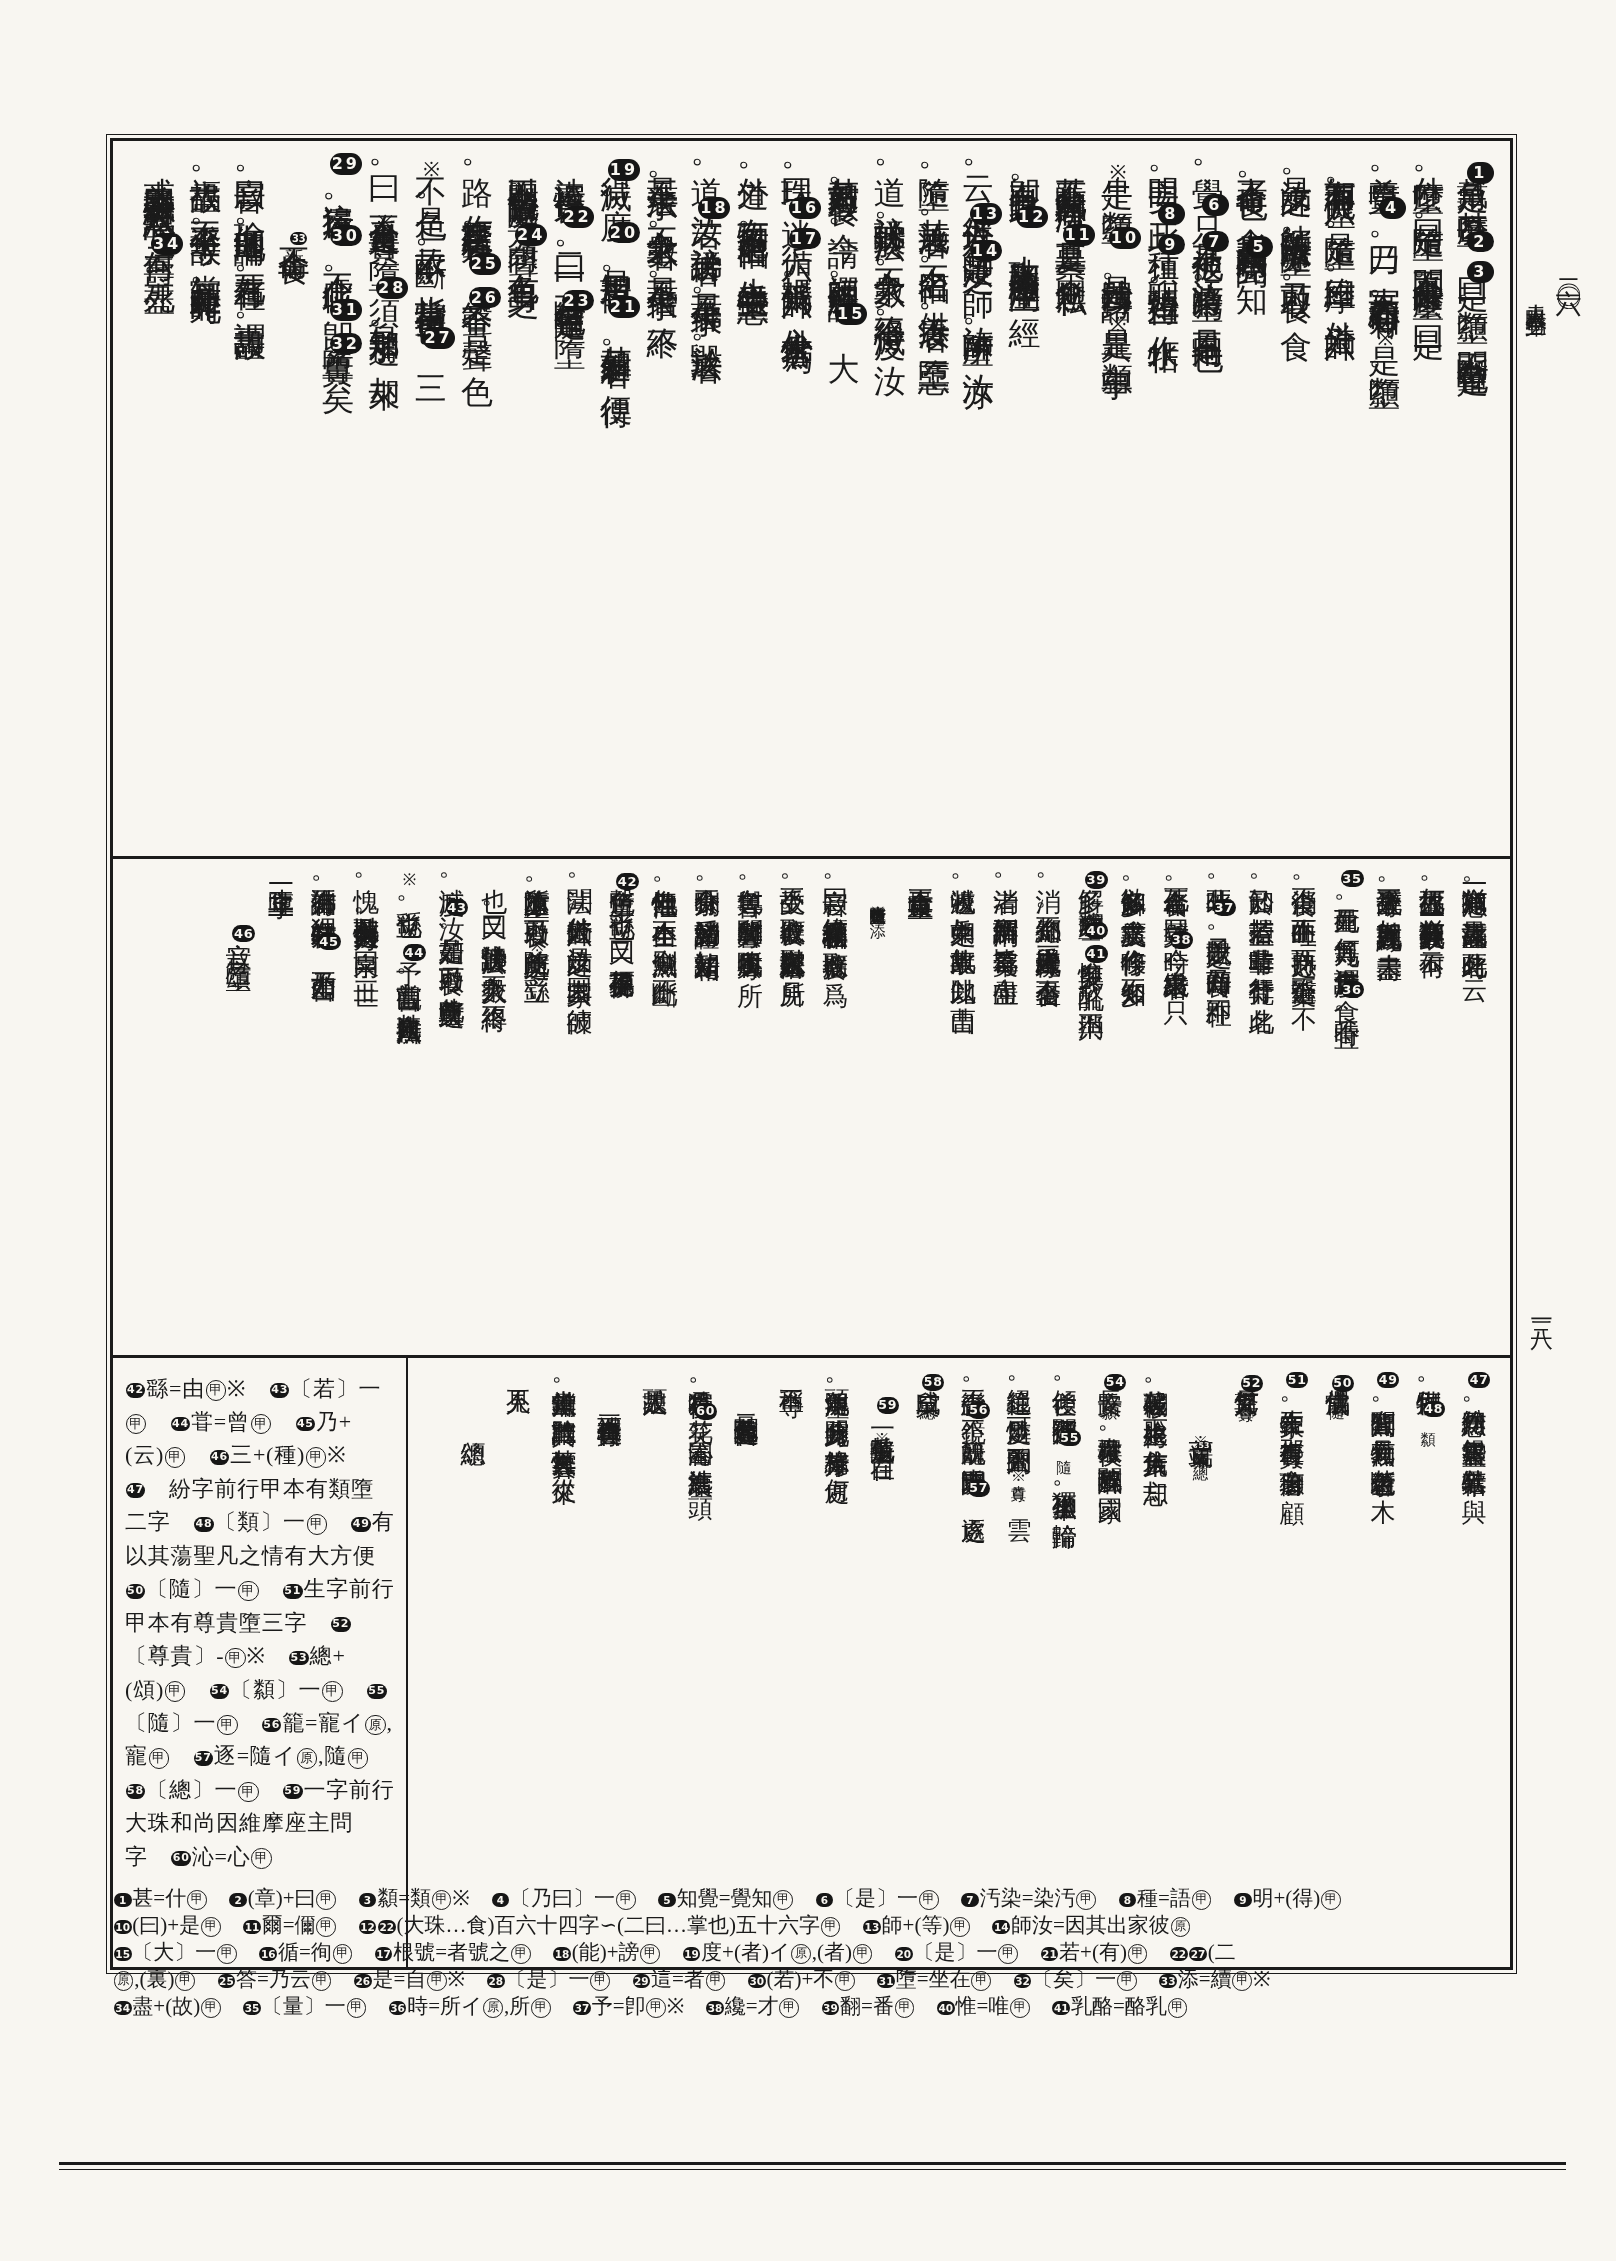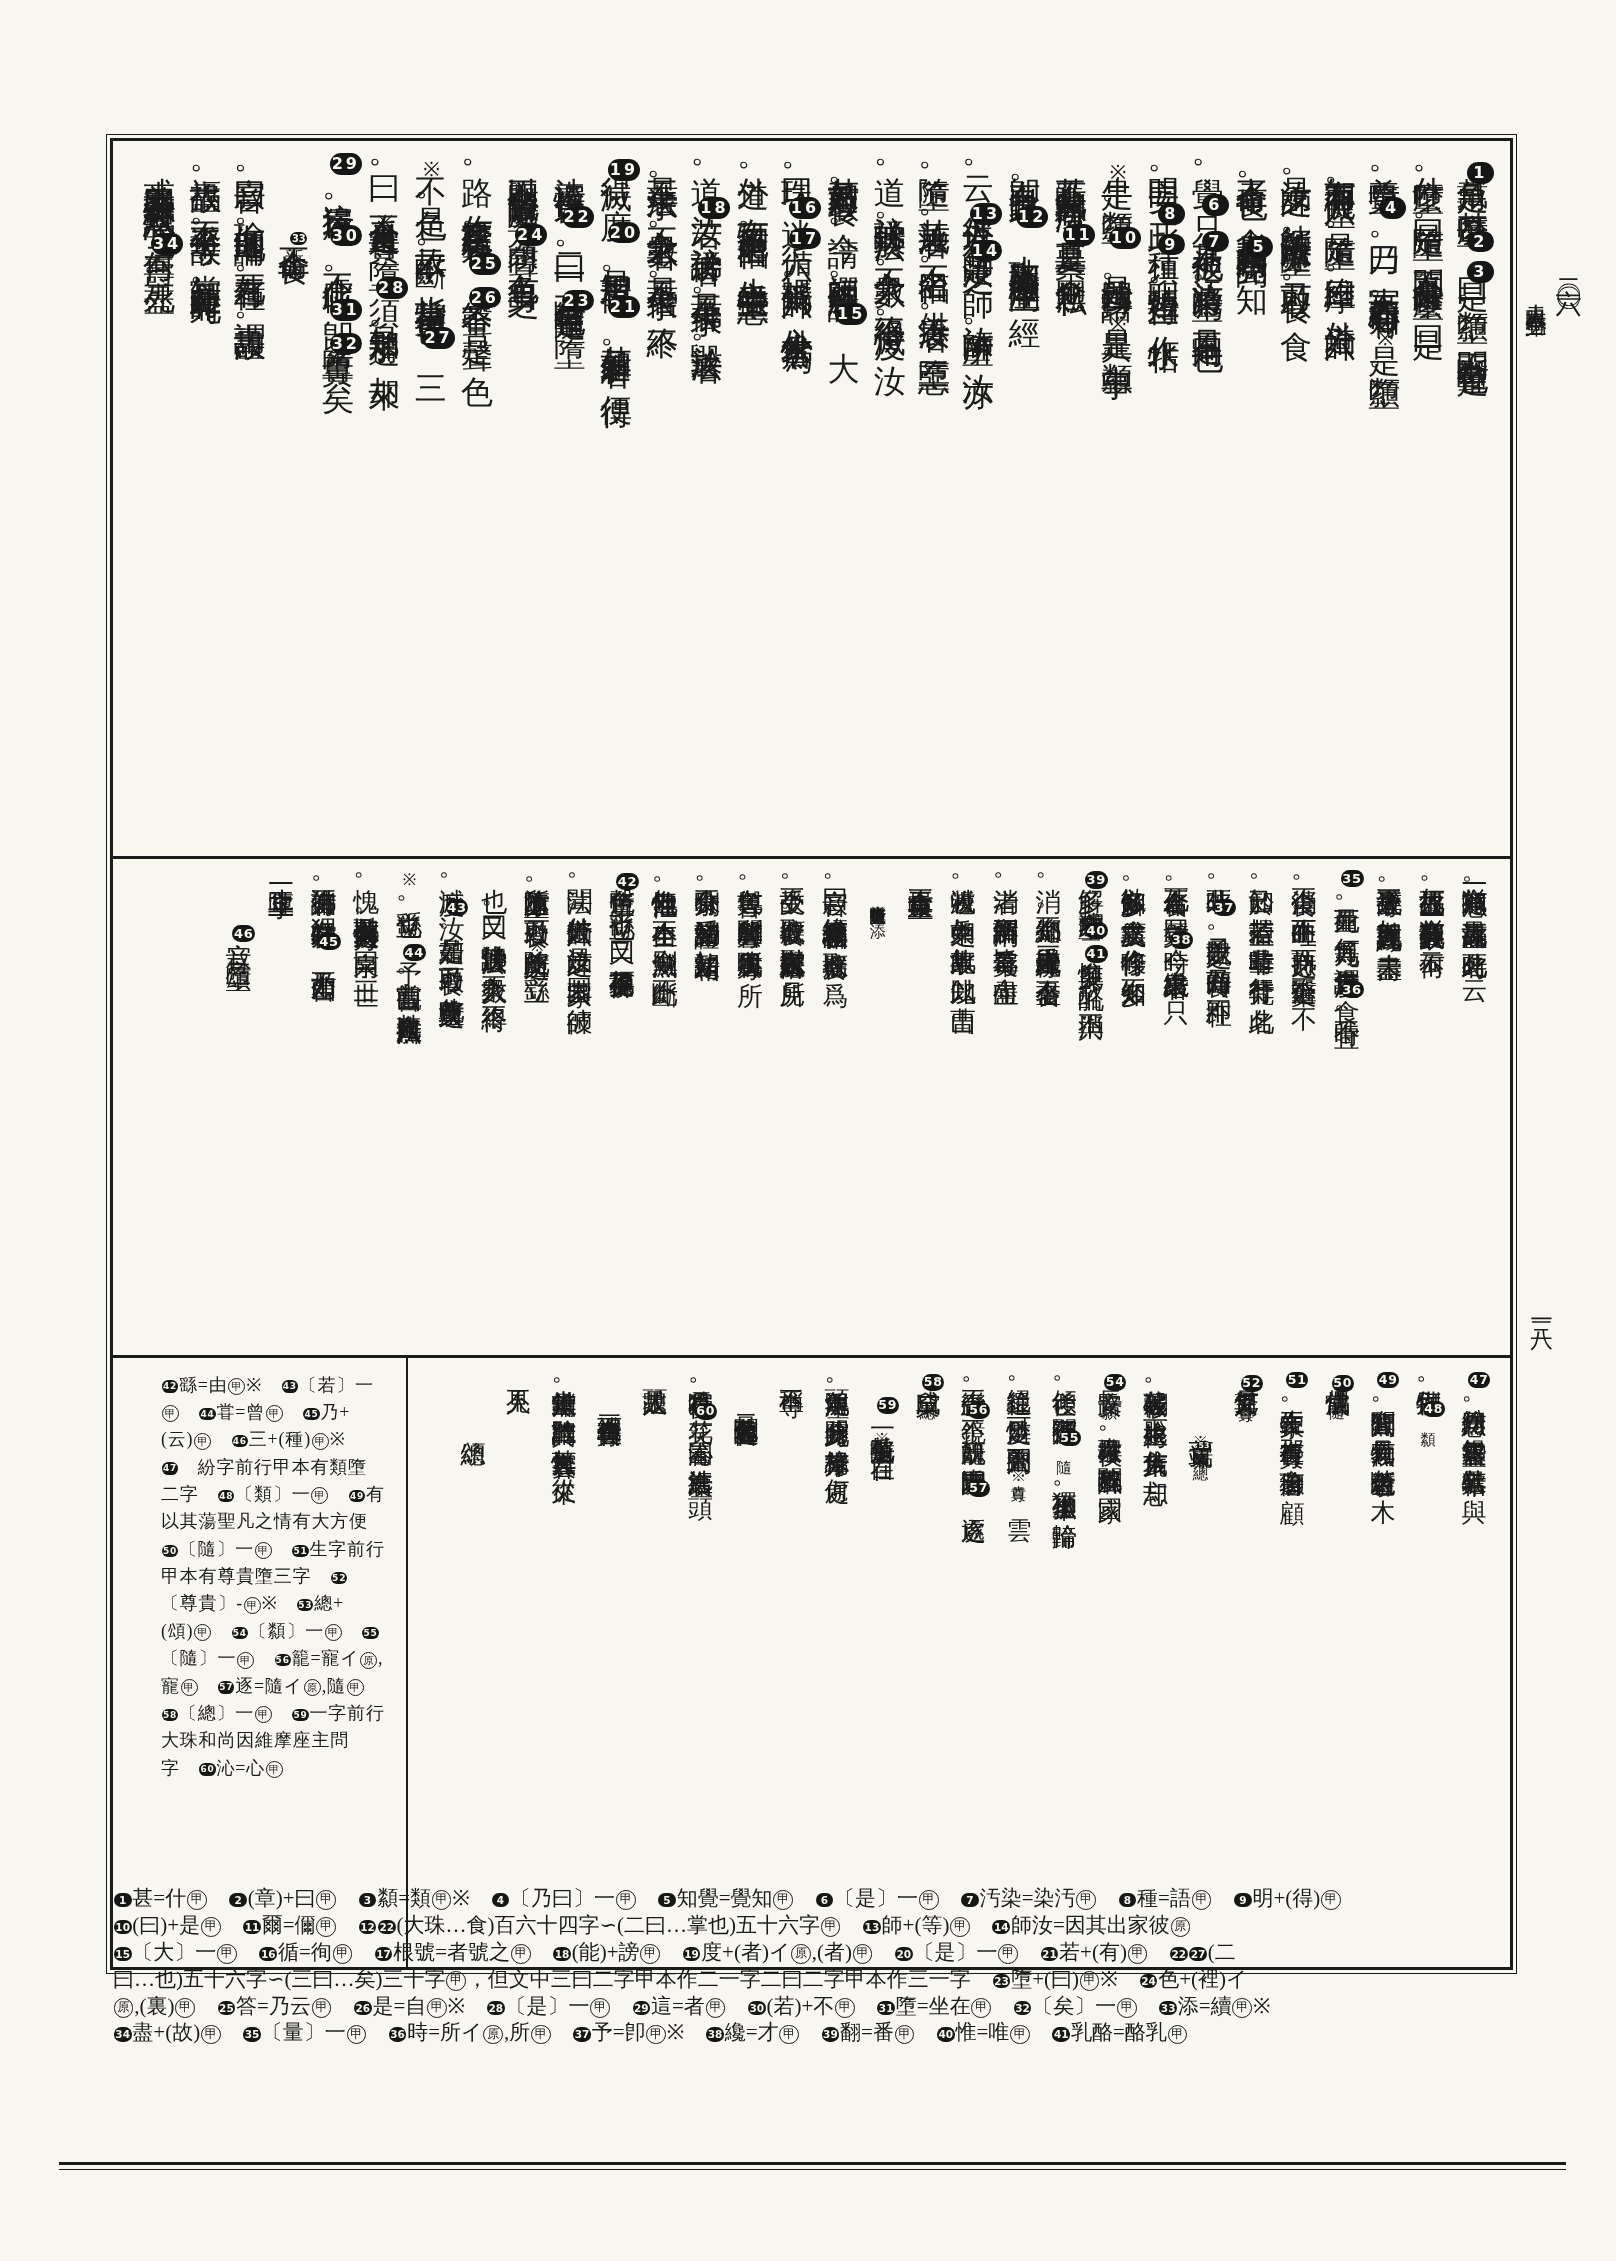--- a/index.html
+++ b/index.html
@@ -26,21 +26,21 @@
   .top .col{font-size:32px;line-height:1.38;letter-spacing:3px;}
   
   .mid{height:499px;padding:9px 15px 0 7.5px;border-bottom:3px solid #1b1b1b;}
   .mid .col{font-size:26px;line-height:1.64;letter-spacing:0.8px;}
   
   .bottom{flex:1;display:flex;flex-direction:row;min-height:0;}
   .appbox{
     width:295px;box-sizing:border-box;border-right:2.3px solid #1b1b1b;
     padding:13.6px 10.6px 0 12px;
   }
-  .appbox .ln{font-size:18px;line-height:1.52;letter-spacing:0.8px;margin-left:36px;}
+  .appbox .ln{font-size:22px;line-height:1.52;letter-spacing:0.8px;}
   .verses{flex:1;padding:12px 13.6px 0 6px;}
   .verses .col{font-size:25px;line-height:1.82;letter-spacing:0.8px;}
   
   .nm{
     display:inline-block;writing-mode:horizontal-tb;
     background:#161616;color:#f8f6f1;font-weight:bold;
     font-size:.5em;line-height:1.35em;min-width:1.45em;padding:0 .12em;
     border-radius:.7em;text-align:center;vertical-align:middle;margin:1.5px 0.8px;
     font-family:"DejaVu Sans","Liberation Sans",sans-serif;
   }
@@ -194,18 +194,17 @@
         <div class="col">　　總頌</div>
       </div>
   </section>
 
 </div>
 
 <footer class="footer">
     <div class="ln"><span class="nm">1</span>甚=什<span class="ed">甲</span>　<span class="nm">2</span>(章)+曰<span class="ed">甲</span>　<span class="nm">3</span>纇=類<span class="ed">甲</span>※　<span class="nm">4</span>〔乃曰〕一<span class="ed">甲</span>　<span class="nm">5</span>知覺=覺知<span class="ed">甲</span>　<span class="nm">6</span>〔是〕一<span class="ed">甲</span>　<span class="nm">7</span>汚染=染汚<span class="ed">甲</span>　<span class="nm">8</span>種=語<span class="ed">甲</span>　<span class="nm">9</span>明+(得)<span class="ed">甲</span></div>
     <div class="ln"><span class="nm">10</span>(曰)+是<span class="ed">甲</span>　<span class="nm">11</span>爾=儞<span class="ed">甲</span>　<span class="nm">12</span><span class="nm">22</span>(大珠…食)百六十四字∽(二曰…掌也)五十六字<span class="ed">甲</span>　<span class="nm">13</span>師+(等)<span class="ed">甲</span>　<span class="nm">14</span>師汝=因其出家彼<span class="ed">原</span></div>
     <div class="ln"><span class="nm">15</span>〔大〕一<span class="ed">甲</span>　<span class="nm">16</span>循=徇<span class="ed">甲</span>　<span class="nm">17</span>根號=者號之<span class="ed">甲</span>　<span class="nm">18</span>(能)+謗<span class="ed">甲</span>　<span class="nm">19</span>度+(者)イ<span class="ed">原</span>,(者)<span class="ed">甲</span>　<span class="nm">20</span>〔是〕一<span class="ed">甲</span>　<span class="nm">21</span>若+(有)<span class="ed">甲</span>　<span class="nm">22</span><span class="nm">27</span>(二</div>
-    <div class="ln">曰…也)五十六字∽(三曰…矣)三十字<span class="ed">甲</span>，但文中三曰二字甲本作二一字二曰二字甲本作三一字　<span class="nm">23</span>墮+(曰)<span class="ed">甲</span>※　<span class="nm">24</span>色+(裡)イ</div>
     <div class="ln"><span class="ed">原</span>,(裏)<span class="ed">甲</span>　<span class="nm">25</span>答=乃云<span class="ed">甲</span>　<span class="nm">26</span>是=自<span class="ed">甲</span>※　<span class="nm">28</span>〔是〕一<span class="ed">甲</span>　<span class="nm">29</span>這=者<span class="ed">甲</span>　<span class="nm">30</span>(若)+不<span class="ed">甲</span>　<span class="nm">31</span>墮=坐在<span class="ed">甲</span>　<span class="nm">32</span>〔矣〕一<span class="ed">甲</span>　<span class="nm">33</span>添=續<span class="ed">甲</span>※</div>
     <div class="ln"><span class="nm">34</span>盡+(故)<span class="ed">甲</span>　<span class="nm">35</span>〔量〕一<span class="ed">甲</span>　<span class="nm">36</span>時=所イ<span class="ed">原</span>,所<span class="ed">甲</span>　<span class="nm">37</span>予=卽<span class="ed">甲</span>※　<span class="nm">38</span>纔=才<span class="ed">甲</span>　<span class="nm">39</span>翻=番<span class="ed">甲</span>　<span class="nm">40</span>惟=唯<span class="ed">甲</span>　<span class="nm">41</span>乳酪=酪乳<span class="ed">甲</span></div>
   </footer>
 <div class="bottomrule"></div>
 
 
 </body></html>

